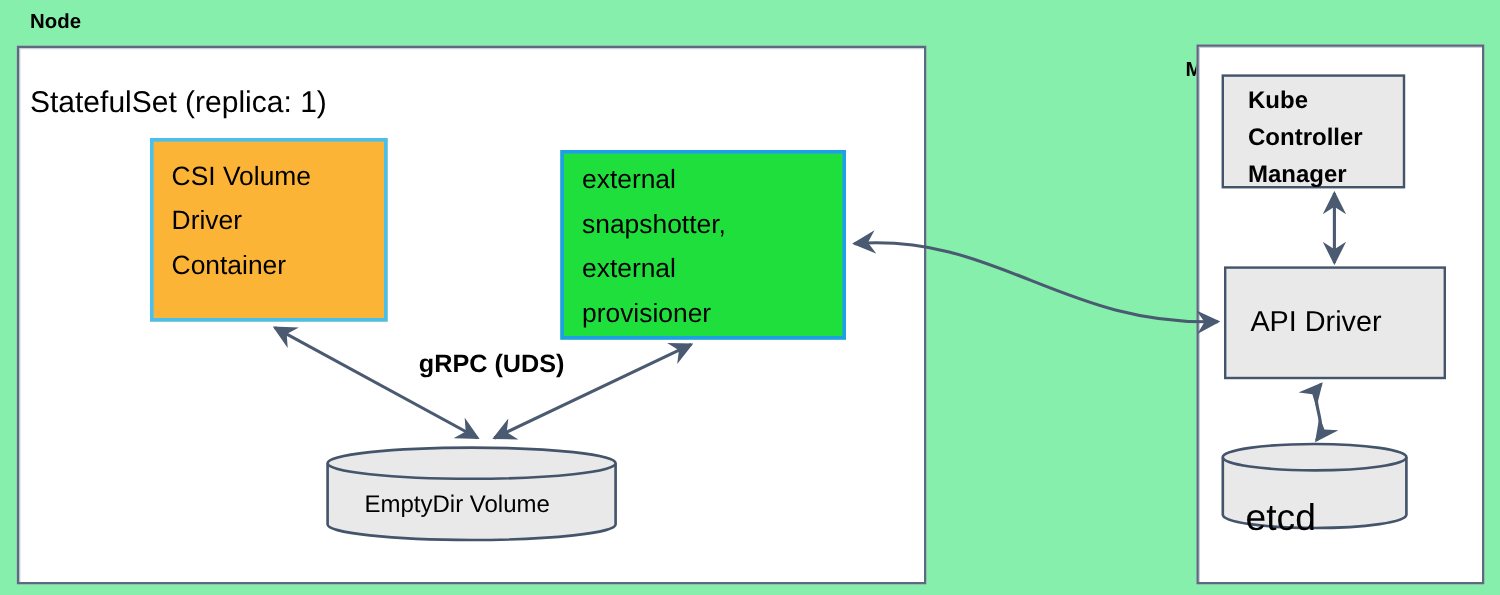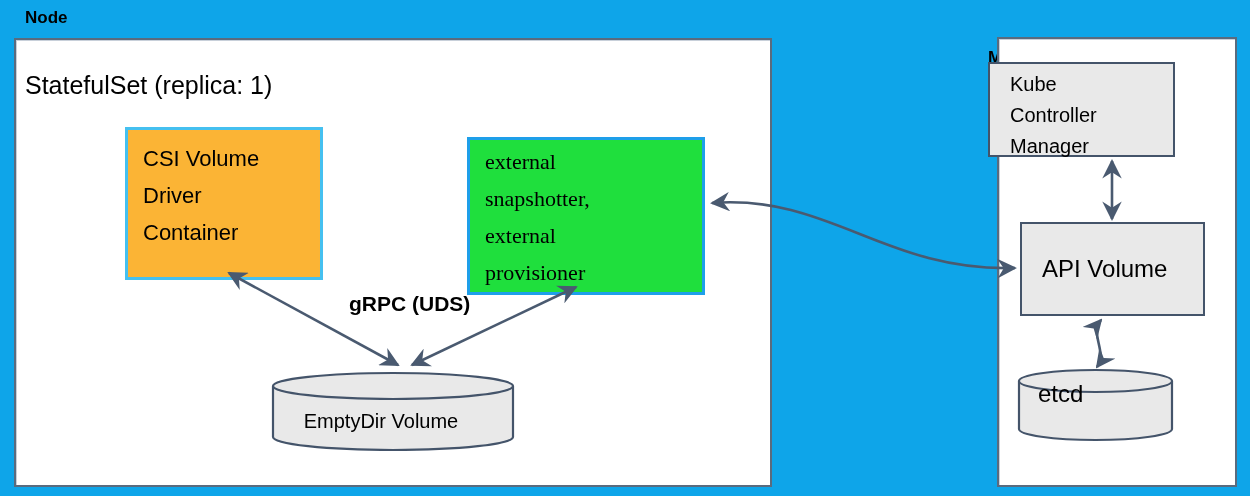--- a/index.html
+++ b/index.html
@@ -12,21 +12,21 @@
     --outer-border:#5A6B7E;
     --arrow:#4A5A70;
     --text:#111111;
   }
   html,body{margin:0;padding:0;background:#ffffff;}
   body{font-family:"Liberation Sans", sans-serif; color:var(--text);}
   #canvas{
     position:relative;
     width:1250px;
     height:496px;
-    background:#0ea5e9;
+    background:#86efac;
     overflow:hidden;
   }
   .abs{position:absolute;}
   .region-label{
     font-size:17px;
     font-weight:bold;
     color:#000;
   }
   .outer-box{
     border:2px solid var(--outer-border);
@@ -37,32 +37,30 @@
   .title-large{
     font-size:25px;
     color:#000;
   }
   .node-inner-box{
     box-sizing:border-box;
     white-space:pre-line;
     font-size:22px;
     line-height:37px;
     color:#000;
-    margin-top:12px;
   }
   .csi-box{
     background:var(--csi-box-fill);
     border:3px solid var(--csi-box-border);
     padding:10px 0 0 15px;
   }
   .sidecar-box{
     background:var(--sidecar-box-fill);
     border:3px solid var(--sidecar-box-border);
     padding:3px 0 0 15px;
-    font-family:Liberation Serif, serif;
   }
   .gray-box{
     background:var(--gray-fill);
     border:2px solid var(--dark-border);
     box-sizing:border-box;
     color:#000;
   }
   .kcm-box{
     white-space:pre-line;
     font-size:20px;
@@ -107,25 +105,25 @@
 
   <div class="abs node-inner-box sidecar-box" style="left:467px;top:125px;width:238px;height:158px;">external
 snapshotter,
 external
 provisioner</div>
 
   <div class="abs grpc-label" style="left:321px;top:292px;">gRPC (UDS)</div>
 
   <div class="abs outer-box" style="left:997px;top:37px;width:240px;height:450px;"></div>
 
-  <div class="abs gray-box kcm-box" style="left:988px;top:62px;width:187px;height:95px;">Kube
+  <div class="abs gray-box kcm-box" style="left:1018px;top:62px;width:153px;height:95px;font-weight:bold;">Kube
 Controller
 Manager</div>
 
-  <div class="abs gray-box api-box" style="left:1020px;top:222px;width:185px;height:94px;">API Volume</div>
+  <div class="abs gray-box api-box" style="left:1020px;top:222px;width:185px;height:94px;">API Driver</div>
 
   <svg id="overlay" width="1250" height="496" viewBox="0 0 1250 496">
     <defs>
       <marker id="ah" viewBox="0 0 10 10" refX="9" refY="5" markerWidth="7.5" markerHeight="7.5" orient="auto-start-reverse">
         <path class="arrowhead" d="M0,0 L10,5 L0,10 L3.2,5 Z"></path>
       </marker>
     </defs>
 
     <g>
       <path class="cyl" d="M 273 386 L 273 437 A 120 13 0 0 0 513 437 L 513 386"></path>
@@ -142,15 +140,15 @@
     <path class="arrow" d="M 576 287 L 412 365" marker-start="url(#ah)" marker-end="url(#ah)"></path>
 
     <path class="arrow" d="M 712 203 C 830 194, 885 272, 1015 268" marker-start="url(#ah)" marker-end="url(#ah)"></path>
 
     <path class="arrow" d="M 1112 161 L 1112 219" marker-start="url(#ah)" marker-end="url(#ah)"></path>
 
     <path class="arrow" d="M 1101 320 C 1089 334, 1108 352, 1097 367" marker-start="url(#ah)" marker-end="url(#ah)"></path>
   </svg>
 
   <div class="abs cyl-label" style="left:273px;top:410px;width:216px;text-align:center;font-size:20px;">EmptyDir Volume</div>
-  <div class="abs cyl-label" style="left:1038px;top:380px;font-size:24px;">etcd</div>
+  <div class="abs cyl-label" style="left:1038px;top:414px;font-size:31px;">etcd</div>
 
 </div>
 
 </body></html>

